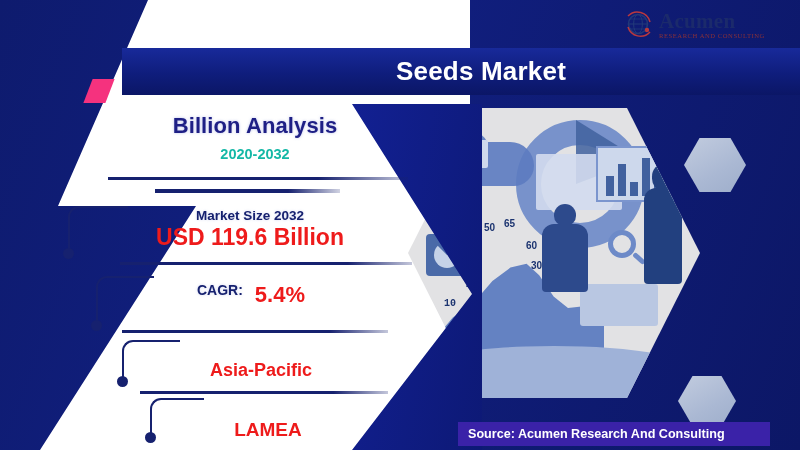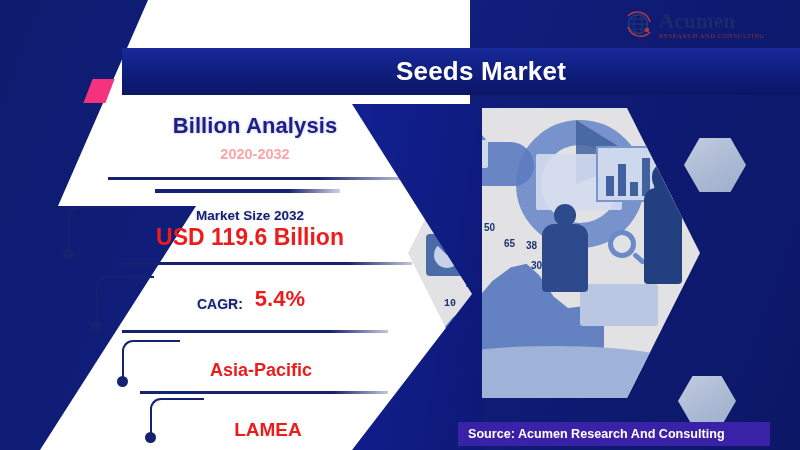--- a/index.html
+++ b/index.html
@@ -110,21 +110,21 @@
     font-size: 22px;
     font-weight: bold;
     letter-spacing: 0.1px;
     text-shadow: 0 0 3px rgba(130,140,215,0.55);
   }
   .analysis-years {
     position: absolute;
     left: 130px; top: 146px;
     width: 250px;
     text-align: center;
-    color: #fca5a5;
+    color: #14b8a6;
     font-size: 14.5px;
     font-weight: bold;
   }
   .rule-long {
     position: absolute;
     left: 108px; top: 177px;
     width: 300px; height: 3px;
     background: linear-gradient(90deg, #16216f 0%, #16216f 70%, rgba(22,33,111,0.25) 100%);
   }
   .rule-short {
@@ -159,21 +159,21 @@
   #r1-label { left: 120px; top: 208px; width: 260px; }
   #r1-value { left: 120px; top: 224px; width: 260px; font-size: 23px; }
   #r1-rule  { left: 120px; top: 262px; width: 292px; }
 
   
   #r2-wrap {
     position: absolute;
     left: 120px; top: 282px;
     width: 262px; height: 30px;
     display: flex;
-    align-items: flex-end;
+    align-items: flex-start;
     justify-content: center;
     gap: 12px;
   }
   #r2-label { color: #16216f; font-size: 14px; font-weight: bold; text-shadow: 0 0 3px rgba(150,160,220,0.45); }
   #r2-value { color: #ee1b1b; font-size: 22px; font-weight: bold; }
   #r2-rule  { left: 122px; top: 330px; width: 266px; }
 
   
   #r3-label { left: 132px; top: 342px; width: 258px; }
   #r3-value { left: 132px; top: 360px; width: 258px; font-size: 18px; }
@@ -383,22 +383,22 @@
     <div class="ill ill-mag-ring"></div>
     <div class="ill ill-mag-handle"></div>
     <div class="ill ill-person-m-head"></div>
     <div class="ill ill-person-m-body"></div>
     <div class="ill ill-person-f-head"></div>
     <div class="ill ill-person-f-body"></div>
 
     <div class="ill ill-num" style="left:36px; top:190px;font-family:Liberation Mono, monospace;">10</div>
     <div class="ill ill-num" style="left:58px; top:170px;">20</div>
     <div class="ill ill-num" style="left:76px; top:114px;">50</div>
-    <div class="ill ill-num" style="left:96px; top:110px;margin-top:20px;">65</div>
-    <div class="ill ill-num" style="left:118px; top:132px;">38</div>
+    <div class="ill ill-num" style="left:96px; top:110px;">65</div>
+    <div class="ill ill-num" style="left:118px; top:132px;">60</div>
     <div class="ill ill-num" style="left:123px; top:152px;">30</div>
   </div>
 
   <div class="chevron"></div>
 
   <div class="deco-hex" id="deco-hex-1"></div>
   <div class="deco-hex" id="deco-hex-2"></div>
 
   <div class="logo">
     <div class="logo-globe">

